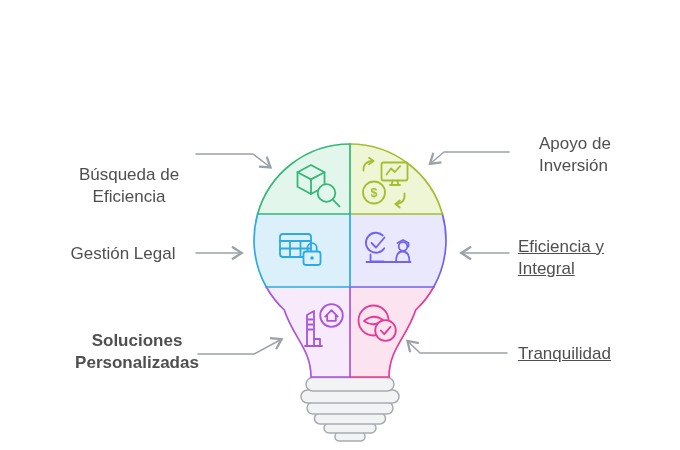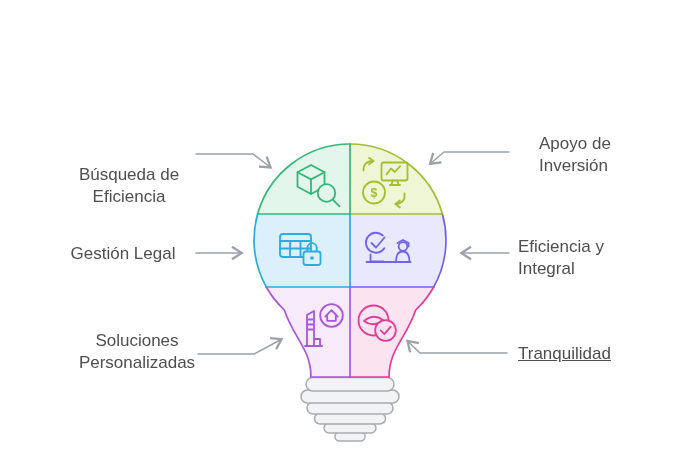--- a/index.html
+++ b/index.html
@@ -11,23 +11,23 @@
   .title {
     position:absolute; top:44px; left:0; width:680px; text-align:center;
     font-size:17px; color:#4a4a4a; letter-spacing:.2px;
   }
   .callout { position:absolute; font-size:17px; line-height:22px; color:#4f4f4f; }
   .callout span { display:block; }
   .c-left  { text-align:center; width:200px; }
   .c-right { text-align:left; }
   #co-l0 { left:29px;  top:132px;margin-top:32px; }
   #co-l1 { left:23px;  top:243px; }
-  #co-l2 { left:37px;  top:330px; }
+  #co-l2 { left:37px;  top:330px;font-weight:bold; }
   #co-r0 { left:518px; top:133px;margin-left:21px; }
-  #co-r1 { left:518px; top:236px; }
+  #co-r1 { left:518px; top:236px;text-decoration:underline; }
   #co-r2 { left:518px; top:343px;text-decoration:underline; }
 </style>
 </head>
 <body>
 
 <div class="stage">
 
   <svg width="680" height="450" viewBox="0 0 680 450">
     <defs>
       <marker id="ah" viewBox="-8 -6 16 12" markerWidth="16" markerHeight="12" refX="-0.5" refY="0" orient="auto">

